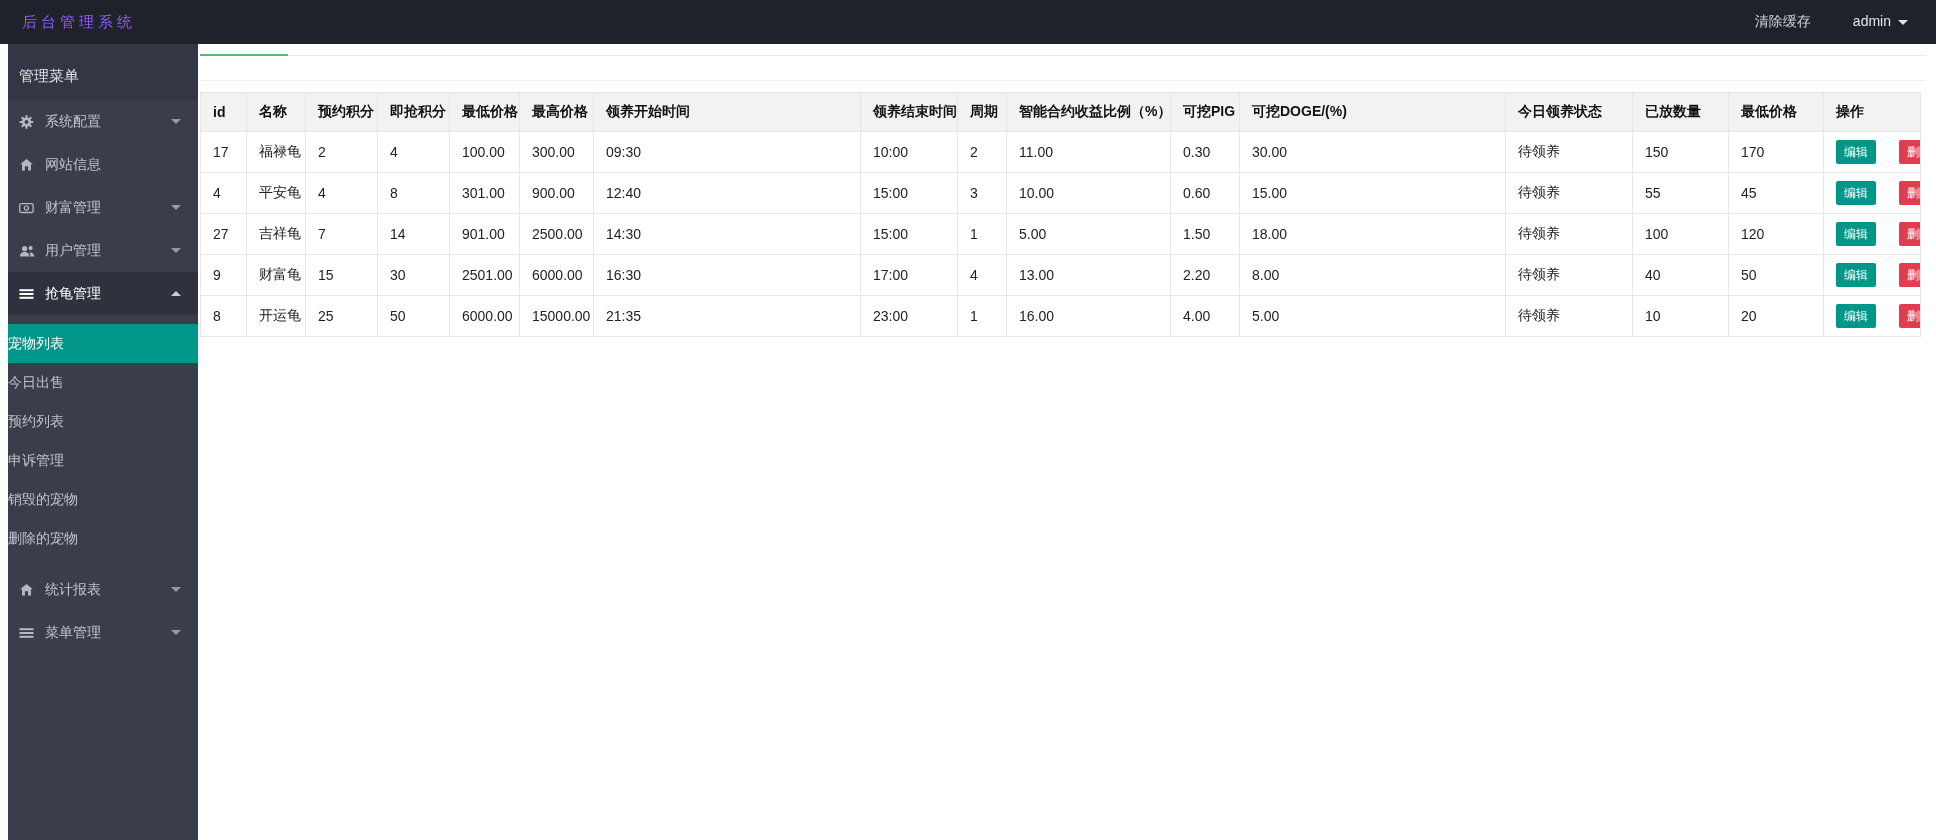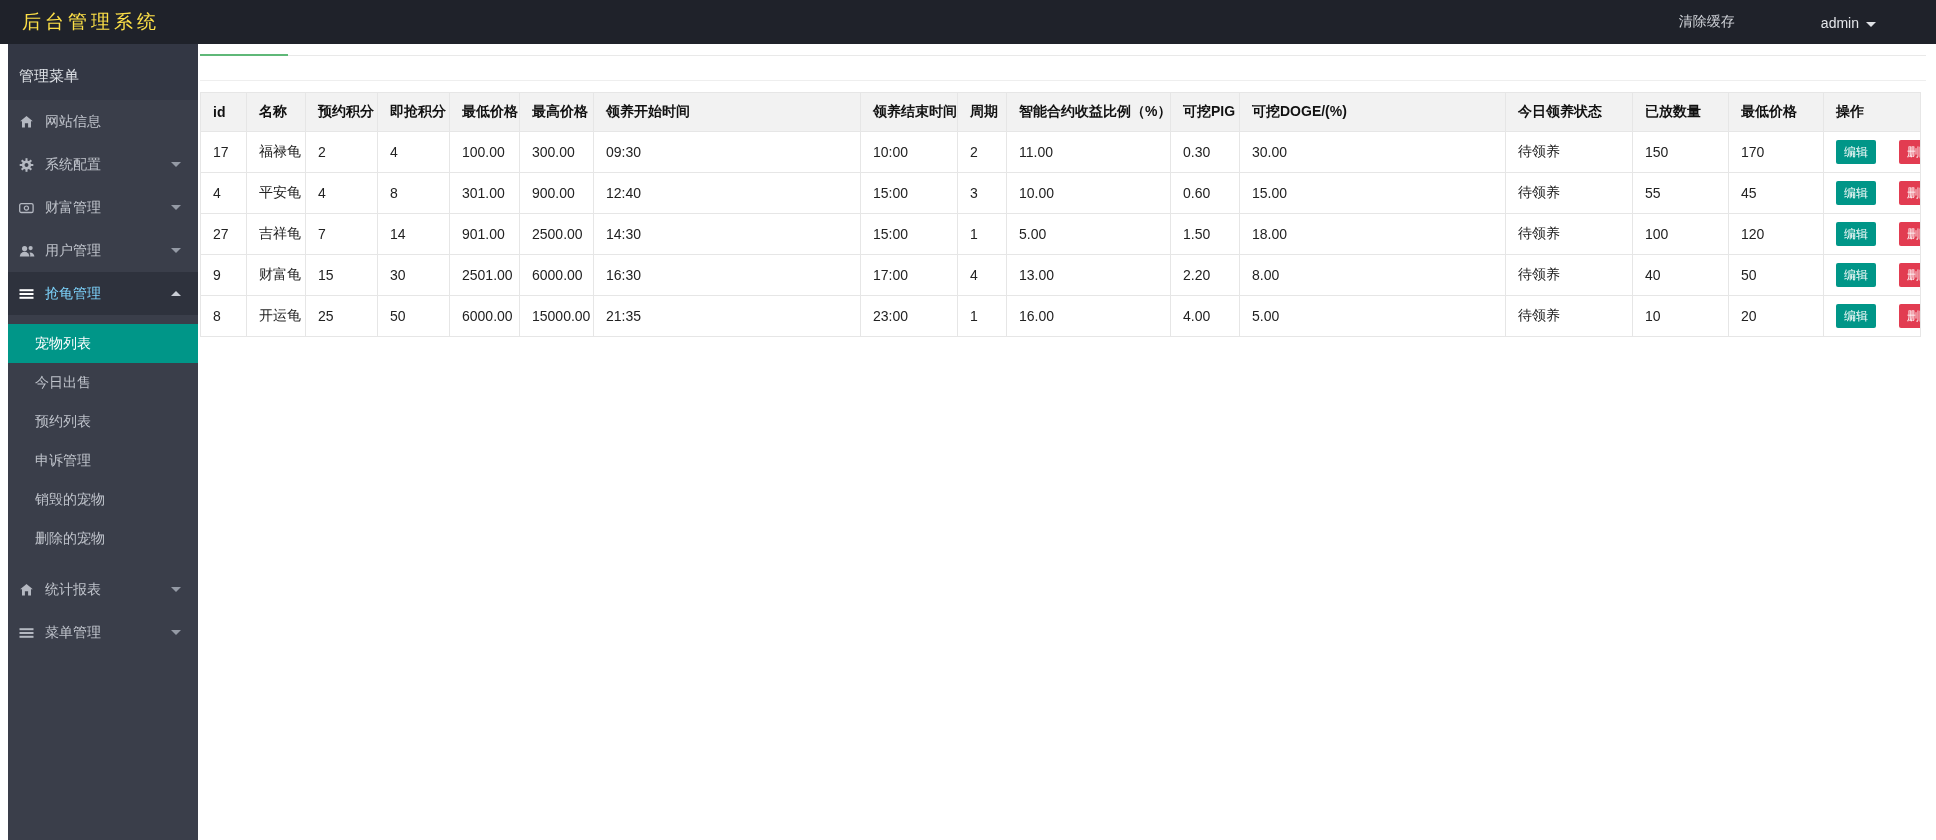--- a/index.html
+++ b/index.html
@@ -2,43 +2,43 @@
 <html><head>
 <meta charset="utf-8">
 <style>
   * { box-sizing: border-box; margin: 0; padding: 0; }
   html,body { width:1936px; height:840px; background:#fff; overflow:hidden;
     font-family:"Liberation Sans","DejaVu Sans",sans-serif; }
 
   
   .topbar { position:fixed; top:0; left:0; width:1936px; height:44px; background:#1f222a;
     display:flex; align-items:center; justify-content:space-between; z-index:20; }
-  .brand { color:#fde047; font-size:19px; letter-spacing:4px; padding-left:22px; }
-  .topbar-right { display:flex; align-items:flex-end; padding-right:60px;gap:44px; }
+  .brand { color:#8b5cf6; font-size:15px; letter-spacing:4px; padding-left:22px; }
+  .topbar-right { display:flex; align-items:flex-start; padding-right:28px; }
   .topbar-link { color:#d2d5da; font-size:14px; cursor:pointer; margin-right:42px; }
   .topbar-user { color:#e3e5e9; font-size:14px; cursor:pointer; display:flex; align-items:center; }
   .caret-down { width:0; height:0; border-left:5px solid transparent; border-right:5px solid transparent;
     border-top:5px solid #dfe1e5; margin-left:7px; margin-top:2px; }
 
   
   .sidebar { position:fixed; top:44px; left:8px; bottom:0; width:190px; background:#3a3e4a; }
   .menu-header { height:56px; line-height:64px; padding-left:11px; font-size:15px;
     color:#dfe2e7; background:#333744; }
   #side-menu { list-style:none; }
   .side-item { height:43px; display:flex; align-items:center; padding-left:11px; font-size:14px;
     color:#c0c4cc; cursor:pointer; position:relative; }
   .side-item .icon { width:17px; height:15px; margin-right:9px; display:inline-flex; align-items:center; color:#b4b8c1; }
-  .side-item.expanded { background:#2e323d; color:#7dd3fc; }
+  .side-item.expanded { background:#2e323d; color:#ffffff; }
   .side-item.expanded .icon { color:#fff; }
   .chev { position:absolute; right:17px; width:0; height:0;
     border-left:5px solid transparent; border-right:5px solid transparent; }
   .chev-down { border-top:5px solid #949aa5; }
   .chev-up { border-bottom:5px solid #c9cdd5; }
   .submenu { list-style:none; padding:9px 0 10px; }
-  .sub-item { height:39px; line-height:39px; padding-left:27px; font-size:14px; color:#bfc3cb; cursor:pointer; }
+  .sub-item { height:39px; line-height:39px; font-size:14px; color:#bfc3cb; cursor:pointer; }
   .sub-item.active { background:#009688; color:#fff; }
 
   
   .main { margin-left:190px; padding:0 10px; }
   .tabs { display:flex; margin-top:16px; height:40px; border-bottom:1px solid #e9e9e9; }
   .tab { padding:0 16px; line-height:40px; font-size:14px; color:#333; cursor:pointer; position:relative; }
   .tab.active { color:#5FB878; }
   .tab.active::after { content:""; position:absolute; left:0; right:0; bottom:-1px; height:2px; background:#5FB878; }
   .tab + .tab { margin-left:14px; }
   .divider { border:none; border-top:1px solid #eeeeee; margin:24px 0 0 0; }
@@ -66,43 +66,43 @@
     </span>
   </div>
 </div>
 
 <div class="sidebar">
   <div class="menu-header">管理菜单</div>
   <ul id="side-menu">
       <li class="side-item">
         <span class="icon">
           <svg width="15" height="14" viewBox="0 0 14 14">
-            <path fill="currentColor" d="M7 1 L13.3 6.3 L11.5 6.3 L11.5 12.5 L8.6 12.5 L8.6 8.2 L5.4 8.2 L5.4 12.5 L2.5 12.5 L2.5 6.3 L0.7 6.3 Z"></path>
-          </svg>
-        </span>
-        <span class="lbl">网站信息</span>
-      </li>
-      <li class="side-item">
-        <span class="icon">
-          <svg width="15" height="14" viewBox="0 0 14 14">
             <g fill="currentColor">
               <rect x="6" y="0.2" width="2" height="3"></rect>
               <rect x="6" y="10.8" width="2" height="3"></rect>
               <rect x="0.2" y="6" width="3" height="2"></rect>
               <rect x="10.8" y="6" width="3" height="2"></rect>
               <rect x="6" y="0.2" width="2" height="3" transform="rotate(45 7 7)"></rect>
               <rect x="6" y="10.8" width="2" height="3" transform="rotate(45 7 7)"></rect>
               <rect x="0.2" y="6" width="3" height="2" transform="rotate(45 7 7)"></rect>
               <rect x="10.8" y="6" width="3" height="2" transform="rotate(45 7 7)"></rect>
               <path fill-rule="evenodd" d="M7 2.4 a4.6 4.6 0 1 0 0.001 0 Z M7 5.1 a1.9 1.9 0 1 1 -0.001 0 Z"></path>
             </g>
           </svg>
         </span>
         <span class="lbl">系统配置</span>
         <span class="chev chev-down"></span>
+      </li>
+      <li class="side-item">
+        <span class="icon">
+          <svg width="15" height="14" viewBox="0 0 14 14">
+            <path fill="currentColor" d="M7 1 L13.3 6.3 L11.5 6.3 L11.5 12.5 L8.6 12.5 L8.6 8.2 L5.4 8.2 L5.4 12.5 L2.5 12.5 L2.5 6.3 L0.7 6.3 Z"></path>
+          </svg>
+        </span>
+        <span class="lbl">网站信息</span>
       </li>
       <li class="side-item">
         <span class="icon">
           <svg width="15" height="14" viewBox="0 0 15 14">
             <rect x="0.7" y="2.7" width="13.4" height="8.8" rx="1.6" fill="none" stroke="currentColor" stroke-width="1.3"></rect>
             <circle cx="7.4" cy="7.1" r="2.1" fill="none" stroke="currentColor" stroke-width="1.2"></circle>
           </svg>
         </span>
         <span class="lbl">财富管理</span>
         <span class="chev chev-down"></span>

